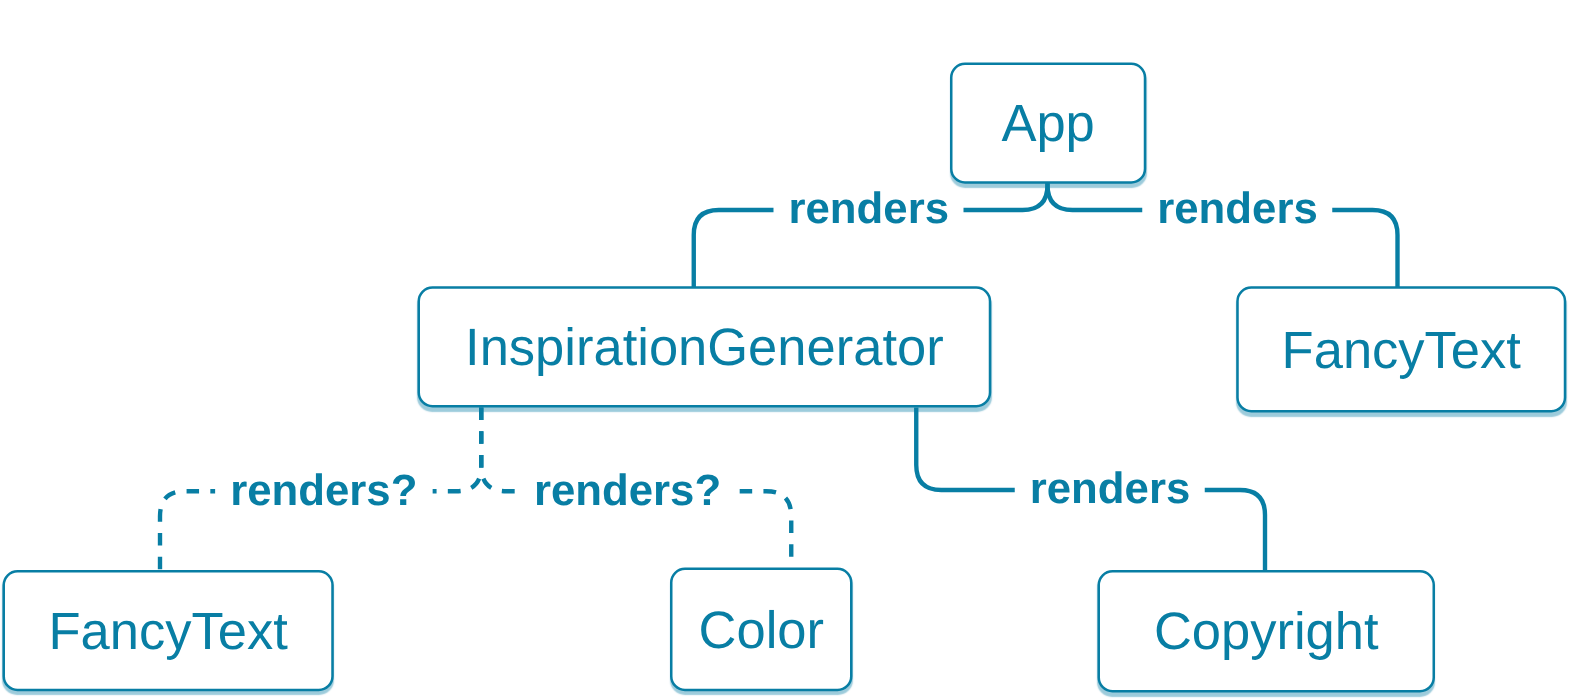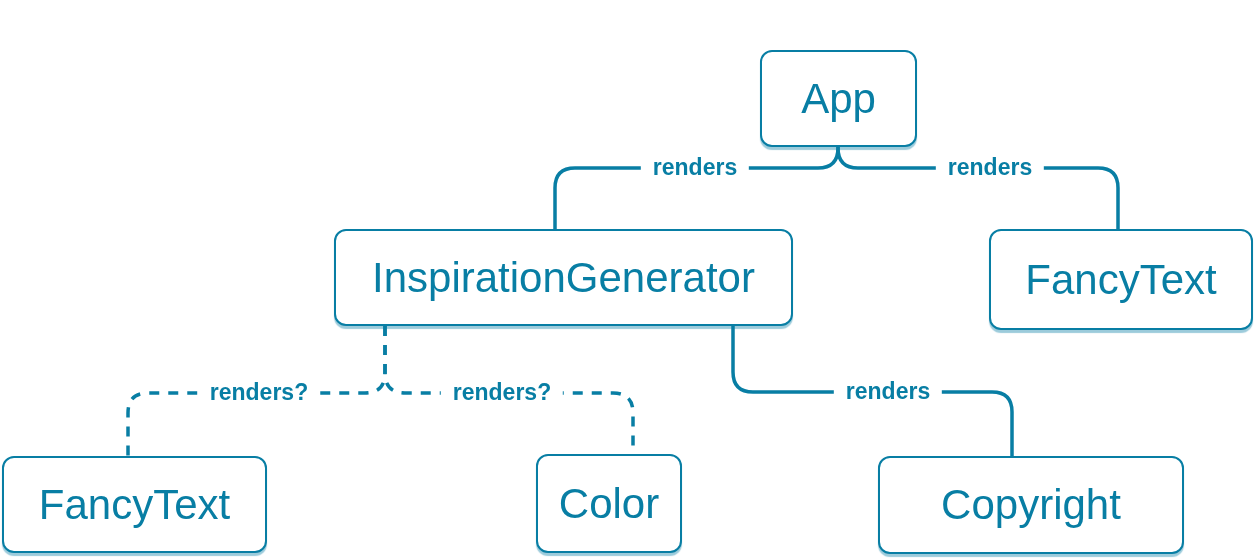--- a/index.html
+++ b/index.html
@@ -42,21 +42,21 @@
     display: flex;
     align-items: center;
     justify-content: center;
     white-space: nowrap;
   }
   .edge-label {
     position: absolute;
     transform: translate(-50%, -50%);
     background: var(--bg, #ffffff);
     color: var(--accent, #087EA4);
-    font-size: 23px;
+    font-size: 35px;
     font-weight: 700;
     padding: 0 12px;
     white-space: nowrap;
     line-height: 1.1;
   }
 </style>
 </head>
 <body>
 
 <div class="diagram">
@@ -82,15 +82,15 @@
   <div class="node" style="left:760px; top:6px; width:157px; height:97px;margin-top:44px;">App</div>
 
   <div class="node" style="left:334px; top:229px; width:459px; height:97px;">InspirationGenerator</div>
 
   <div class="node" style="left:989px; top:229px; width:264px; height:101px;">FancyText</div>
 
   <div class="node" style="left:2px; top:456px; width:265px; height:97px;">FancyText</div>
 
   <div class="node" style="left:536px; top:454px; width:146px; height:99px;">Color</div>
 
-  <div class="node" style="left:878px; top:456px; width:306px; height:98px;">Copyright</div>
+  <div class="node" style="left:878px; top:456px; width:270px; height:98px;">Copyright</div>
 
 </div>
 
 </body></html>

